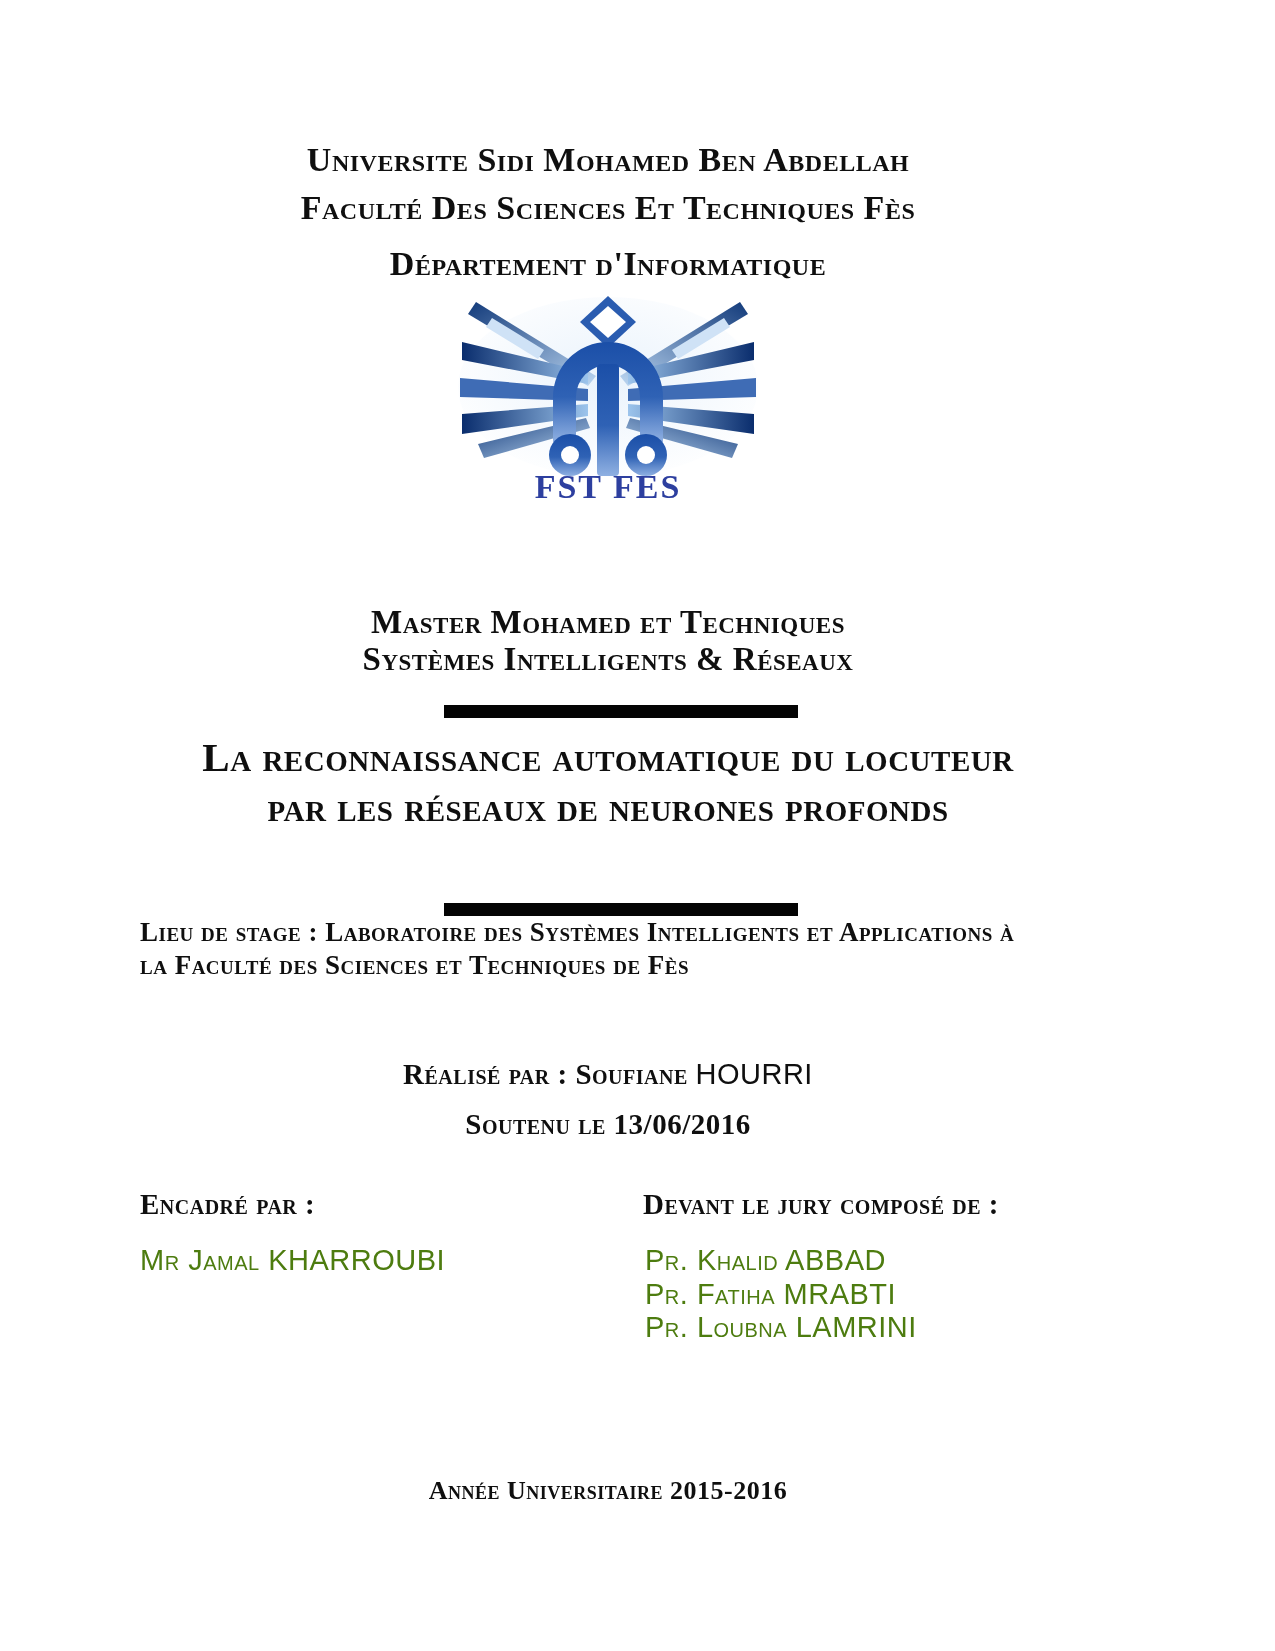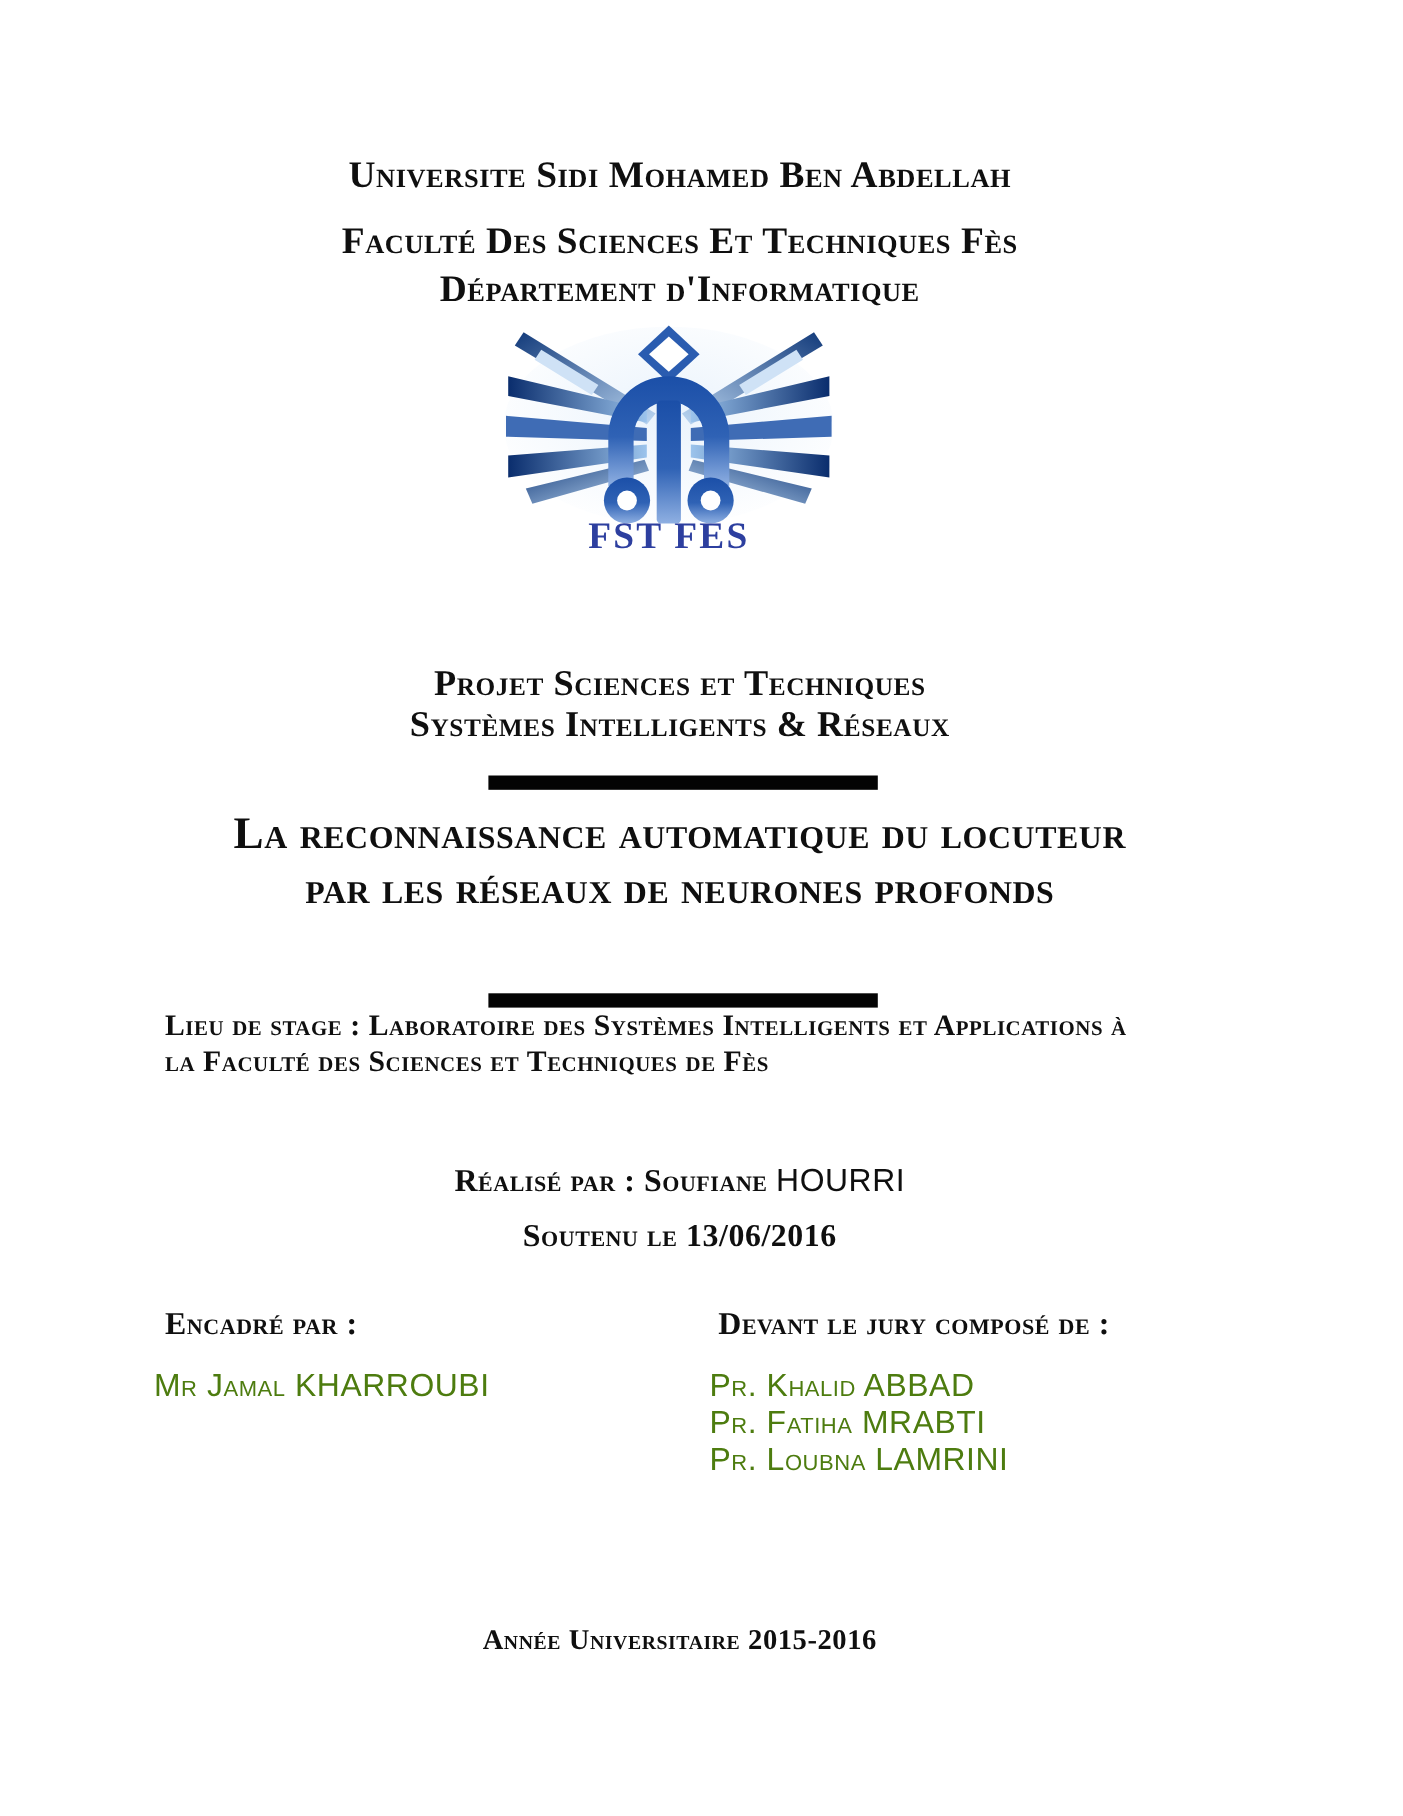--- a/index.html
+++ b/index.html
@@ -8,21 +8,21 @@
     width:1275px; height:1651px;
     margin:0 auto;
     background:#ffffff;
     overflow:hidden;
     font-family:"Liberation Serif", serif;
     color:#0f0f0f;
   }
   
   .ctr { position:absolute; left:0; width:1216px; text-align:center; }
   .sc  { font-variant:small-caps; }
-  .serifb { font-family:"Liberation Serif", serif; font-weight:bold; letter-spacing:0.5px;padding-left:10px; }
+  .serifb { font-family:"Liberation Serif", serif; font-weight:bold; letter-spacing:0.5px; }
   .sans { font-family:"Liberation Sans", sans-serif; font-weight:normal; }
 
   .h-top   { font-size:34px; line-height:40px; }
   .doctype { font-size:47px; line-height:54px; letter-spacing:1px; }
   .master  { font-size:33px; line-height:37px; }
   .rule    { position:absolute; left:444px; width:354px; height:13px; background:#040404; }
   .maintitle { font-size:41px; line-height:50px; letter-spacing:0.5px; }
   .stage   { position:absolute; left:140px; width:950px; text-align:left;
              font-size:27px; line-height:33px; }
   .midline { font-size:29px; line-height:34px; }
@@ -31,21 +31,21 @@
   .annee   { font-size:26px; }
 
   .logo-wrap { position:absolute; left:448px; top:292px; width:320px; height:210px; }
 </style>
 </head>
 <body>
 
 <div class="page">
 
   <div class="ctr sc serifb h-top" style="top:140px">Universite Sidi Mohamed Ben Abdellah</div>
-  <div class="ctr sc serifb h-top" style="top:200px">Faculté Des Sciences Et Techniques Fès</div>
+  <div class="ctr sc serifb h-top" style="top:188px">Faculté Des Sciences Et Techniques Fès</div>
   <div class="ctr sc serifb h-top" style="top:244px">Département d'Informatique</div>
 
   <div class="logo-wrap">
     <svg width="320" height="210" viewBox="0 0 320 210">
       <defs>
         <linearGradient id="rayL" x1="0" y1="0" x2="1" y2="0">
           <stop offset="0" stop-color="#0a2d6d"></stop>
           <stop offset="1" stop-color="#9cc4ec"></stop>
         </linearGradient>
         <linearGradient id="rayD" x1="0" y1="0" x2="1" y2="1">
@@ -96,21 +96,21 @@
         <circle cx="198" cy="163" r="21" fill="url(#archG)"></circle>
         <circle cx="198" cy="163" r="9" fill="#ffffff"></circle>
       </g>
 
       <text x="160" y="206" text-anchor="middle" font-family="Liberation Serif, serif" font-weight="bold" font-size="34" letter-spacing="2" fill="#2d3f9f">FST FES</text>
     </svg>
   </div>
 
 
   <div class="ctr sc serifb master" style="top:604px">
-    <div>Projet Sciences et Techniques</div>
+    <div>Master Mohamed et Techniques</div>
     <div>Systèmes Intelligents &amp; Réseaux</div>
   </div>
 
   <div class="rule" style="top:705px"></div>
 
   <div class="ctr sc serifb maintitle" style="top:732px">
     <div>La reconnaissance automatique du locuteur</div>
     <div>par les réseaux de neurones profonds</div>
   </div>
 

